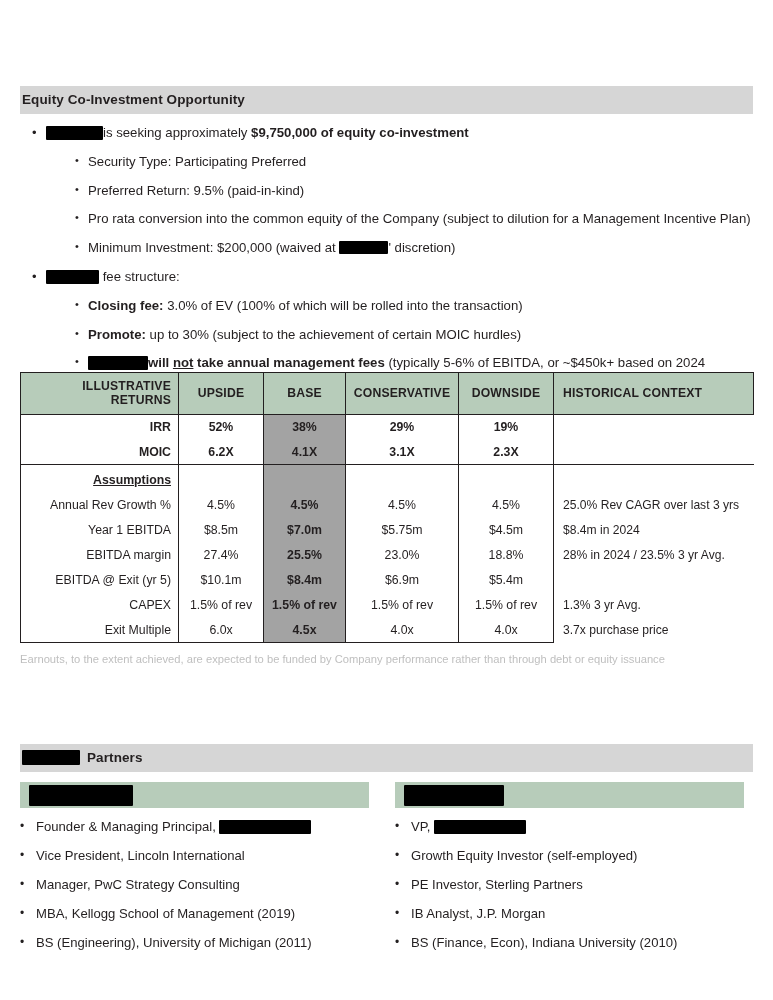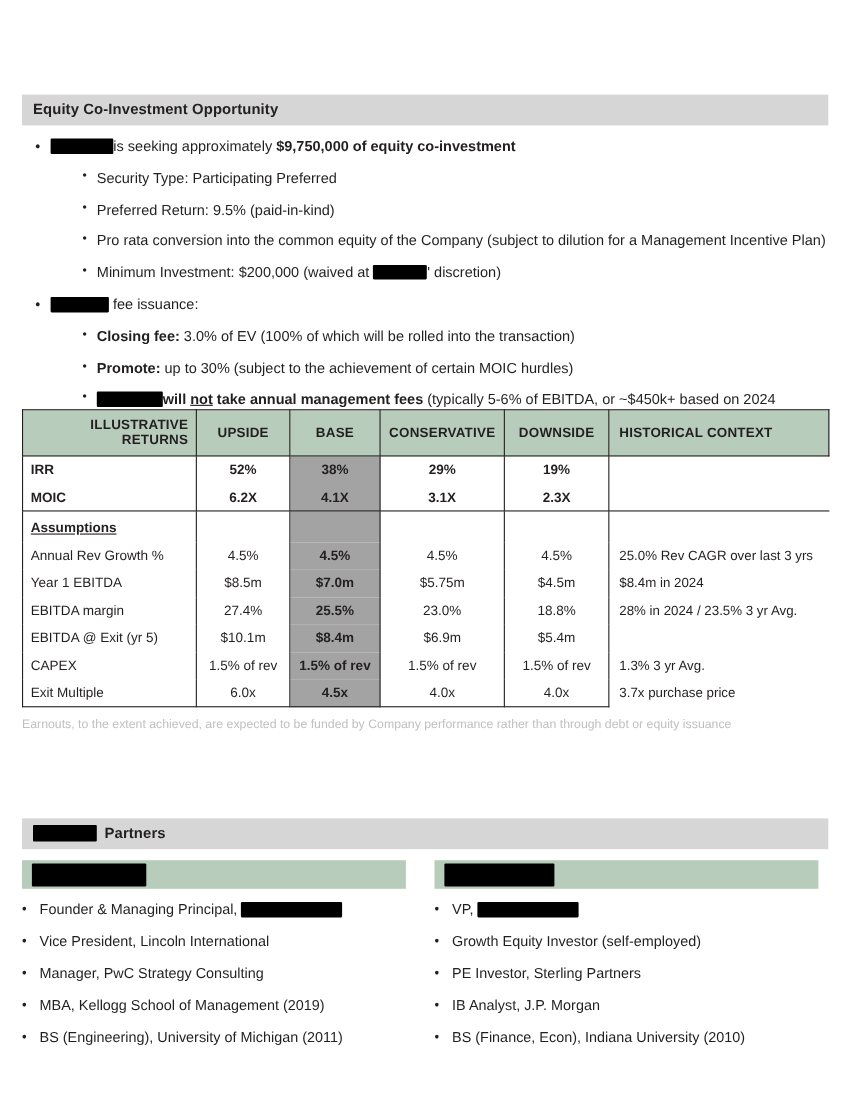--- a/index.html
+++ b/index.html
@@ -8,21 +8,21 @@
     width: 773px; height: 1000px;
     background: #ffffff;
     font-family: "Liberation Sans", sans-serif;
     color: #231f20;
   }
   .page { position: relative; width: 773px; height: 1000px; overflow: hidden; }
 
   
   .band-gray {
     background: #d6d6d6;
-    padding: 6px 10px 7px 10px;
+    padding: 6px 10px 7px 2px;
     font-size: 13.5px;
     font-weight: bold;
     letter-spacing: 0.1px;
   }
   .band-gray.partners { display: flex; gap: 7px; }
 
   
   .redact {
     display: inline-block;
     background: #000000;
@@ -94,21 +94,21 @@
 
   table.returns td {
     border-left: 1.4px solid #231f20;
     border-right: 1.4px solid #231f20;
     padding: 5px 7px;
     height: 25px;
     text-align: center;
     vertical-align: middle;
     background: #ffffff;
   }
-  table.returns td.lbl { text-align: left; border-left: 1.4px solid #231f20; }
+  table.returns td.lbl { text-align: right; border-left: 1.4px solid #231f20; }
   table.returns td.hist {
     text-align: left;
     border-left: none;
     border-right: none;
     padding-left: 9px;
     font-size: 12.1px;
   }
   table.returns tr.topsec td { font-weight: bold; }
   table.returns tr.topsec.last td { border-bottom: 1.4px solid #231f20; }
   table.returns tr.lastrow td { border-bottom: 1.4px solid #231f20; }
@@ -181,21 +181,21 @@
         <span class="txt">Pro rata conversion into the common equity of the Company (subject to dilution for a Management Incentive Plan)</span>
       </div>
 
       <div class="bl lvl2">
         <span class="dot">•</span>
         <span class="txt"><span>Minimum Investment: $200,000 (waived at </span><span class="redact r-min"></span><span>' discretion)</span></span>
       </div>
 
       <div class="bl lvl1">
         <span class="dot">•</span>
-        <span class="txt"><span class="redact r-fee"></span><span> fee issuance:</span></span>
+        <span class="txt"><span class="redact r-fee"></span><span> fee structure:</span></span>
       </div>
 
       <div class="bl lvl2">
         <span class="dot">•</span>
         <span class="txt"><b>Closing fee:</b><span> 3.0% of EV (100% of which will be rolled into the transaction)</span></span>
       </div>
 
       <div class="bl lvl2">
         <span class="dot">•</span>
         <span class="txt"><b>Promote:</b><span> up to 30% (subject to the achievement of certain MOIC hurdles)</span></span>

